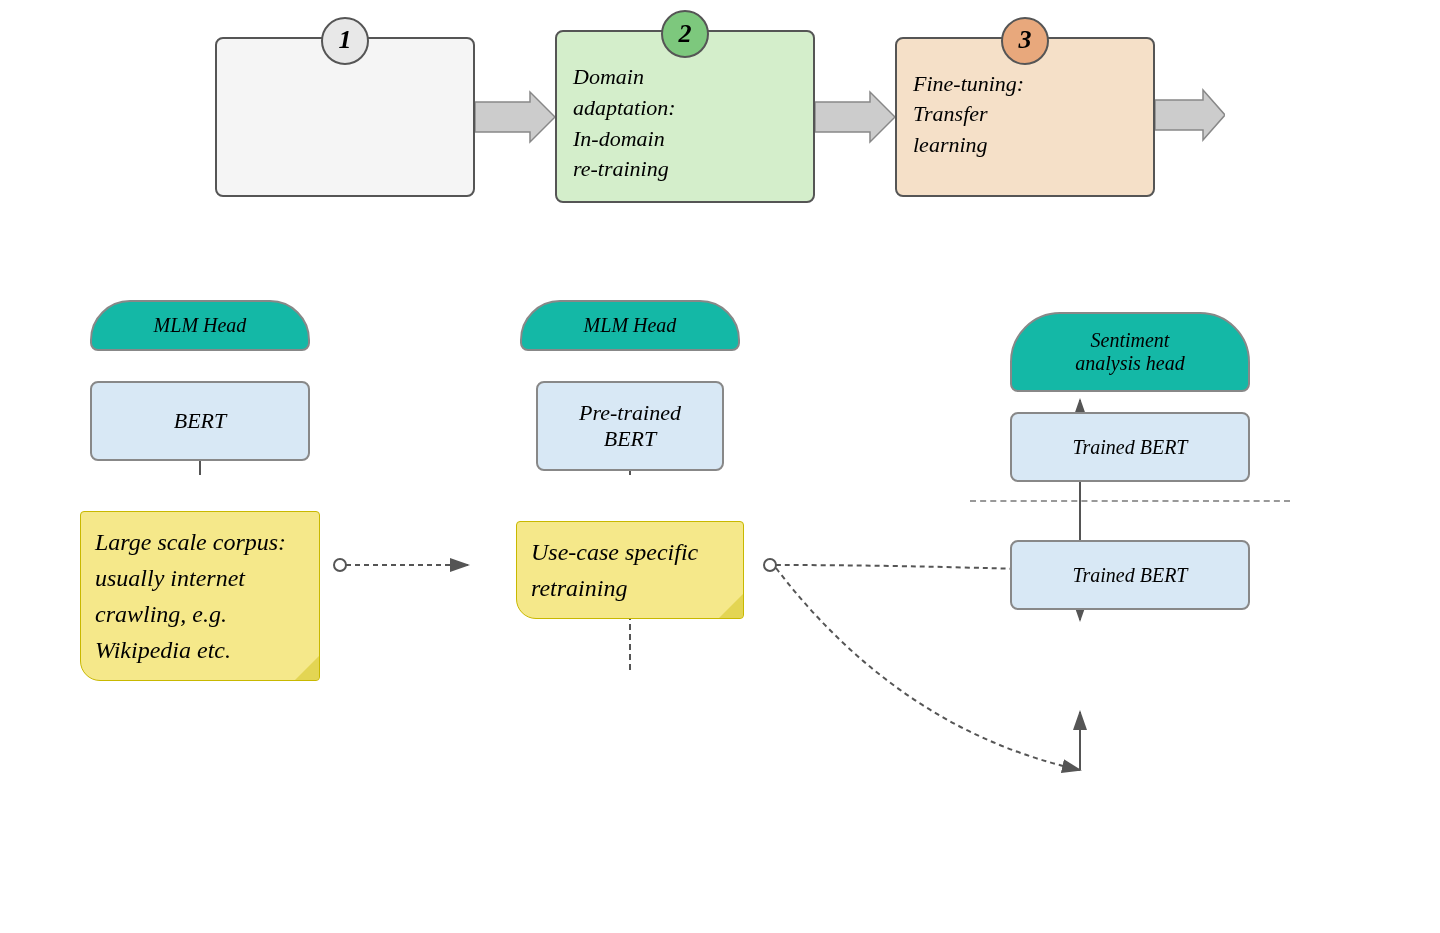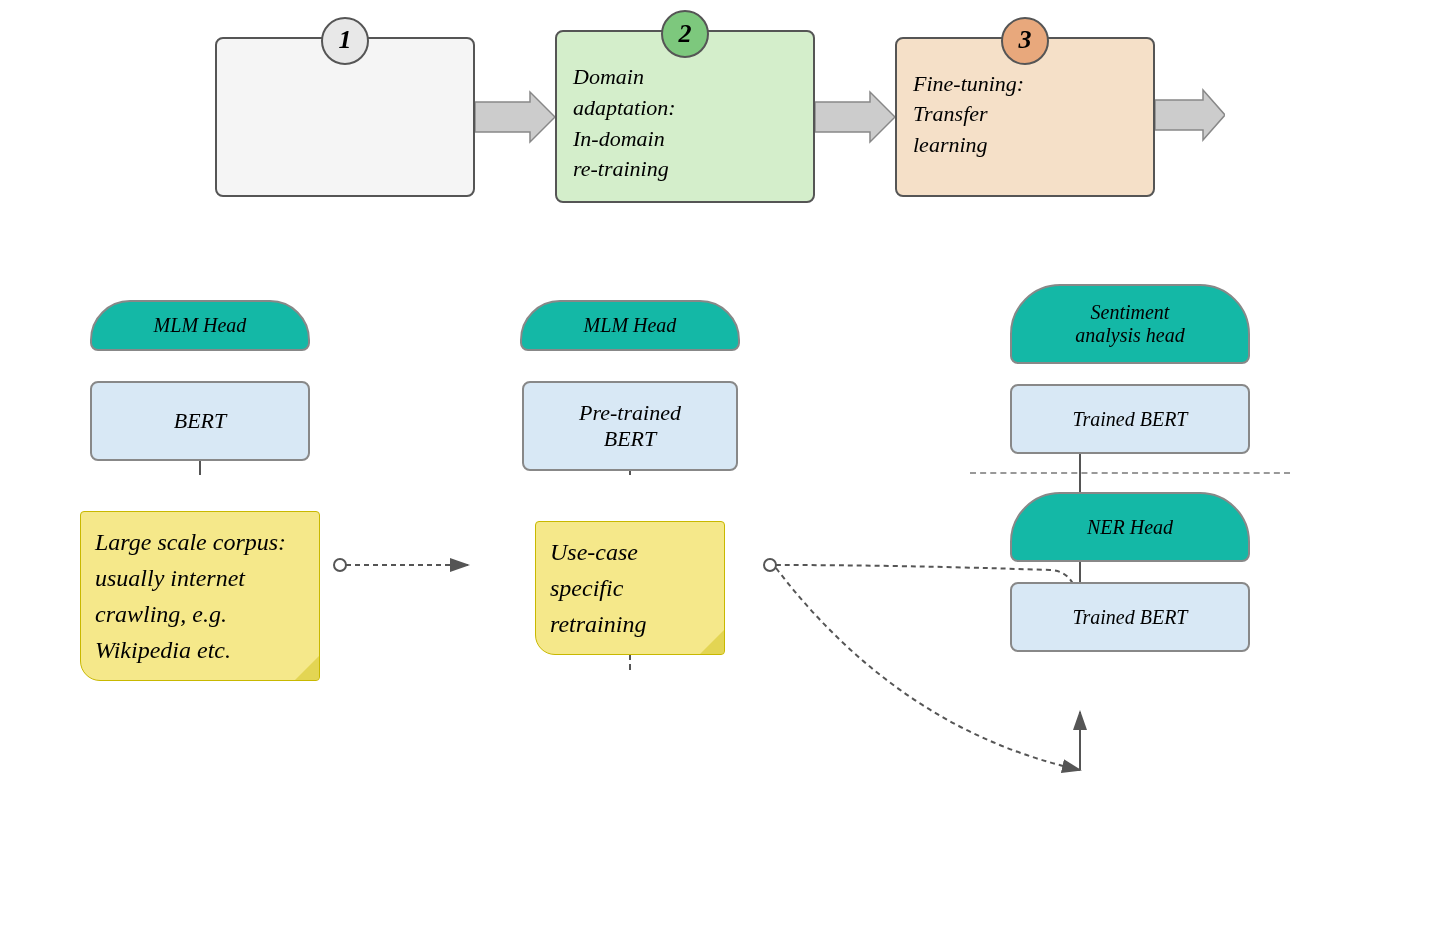--- a/index.html
+++ b/index.html
@@ -105,21 +105,21 @@
       position: absolute;
       left: 480px;
       top: 20px;
       width: 300px;
     }
 
     
     .col3 {
       position: absolute;
       left: 960px;
-      top: 4px;
+      top: 32px;
       width: 340px;
     }
 
     .diagram-box {
       border: 2px solid #888;
       border-radius: 8px;
       padding: 12px 20px;
       text-align: center;
       font-size: 20px;
       font-style: italic;
@@ -272,27 +272,27 @@
     </div>
   </div>
 
   <div class="col2">
 
     <div class="diagram-box gray-top" style="width:220px; margin: 0 auto;">
       <span>MLM Head</span>
     </div>
     <div style="height:30px;"></div>
 
-    <div class="diagram-box blue-bg" style="width:216px; margin: 0 auto; min-height:90px; display:flex; align-items:center; justify-content:center;">
+    <div class="diagram-box blue-bg" style="width:188px; margin: 0 auto; min-height:90px; display:flex; align-items:center; justify-content:center;">
       <span style="white-space:pre-line; text-align:center; font-size:22px;">Pre-trained
 BERT</span>
     </div>
     <div style="height:50px;"></div>
 
-    <div class="sticky-note" style="width:190px; margin: 0 auto; min-height:90px;">
+    <div class="sticky-note" style="width:228px; margin: 0 auto; min-height:90px;">
       <span style="white-space:pre-line;">Use-case specific
 retraining</span>
     </div>
   </div>
 
   <div class="col3">
 
     <div>
 
       <div class="diagram-box gray-top" style="width:240px; margin: 0 auto; min-height:80px; display:flex; align-items:center; justify-content:center; border-radius:50px 50px 8px 8px;">
@@ -303,23 +303,20 @@
 
       <div class="diagram-box blue-bg" style="width:240px; margin: 0 auto; min-height:70px; display:flex; align-items:center; justify-content:center;">
         <span style="font-size:20px;">Trained BERT</span>
       </div>
     </div>
 
     <div class="dashed-sep" style="margin: 18px 10px;"></div>
 
     <div>
 
-      <div class="diagram-box gray-top" style="width:240px; margin: 0 auto; min-height:70px; display:flex; align-items:center; justify-content:center; border-radius:50px 50px 8px 8px;">
-        <span style="font-size:20px;">NER Head</span>
-      </div>
       <div style="height:20px;"></div>
 
       <div class="diagram-box blue-bg" style="width:240px; margin: 0 auto; min-height:70px; display:flex; align-items:center; justify-content:center;">
         <span style="font-size:20px;">Trained BERT</span>
       </div>
     </div>
   </div>
 
 </div>
 

